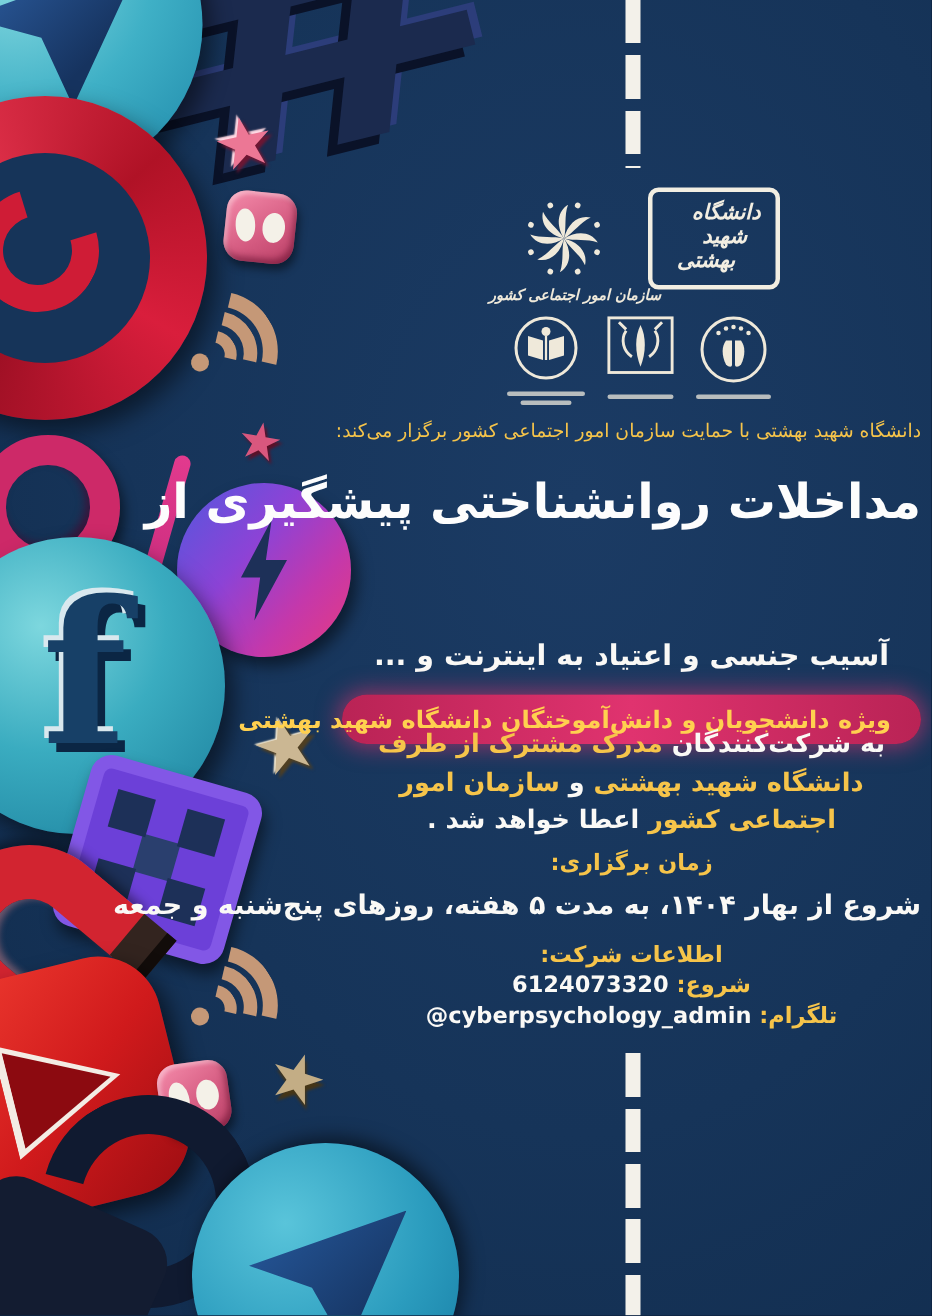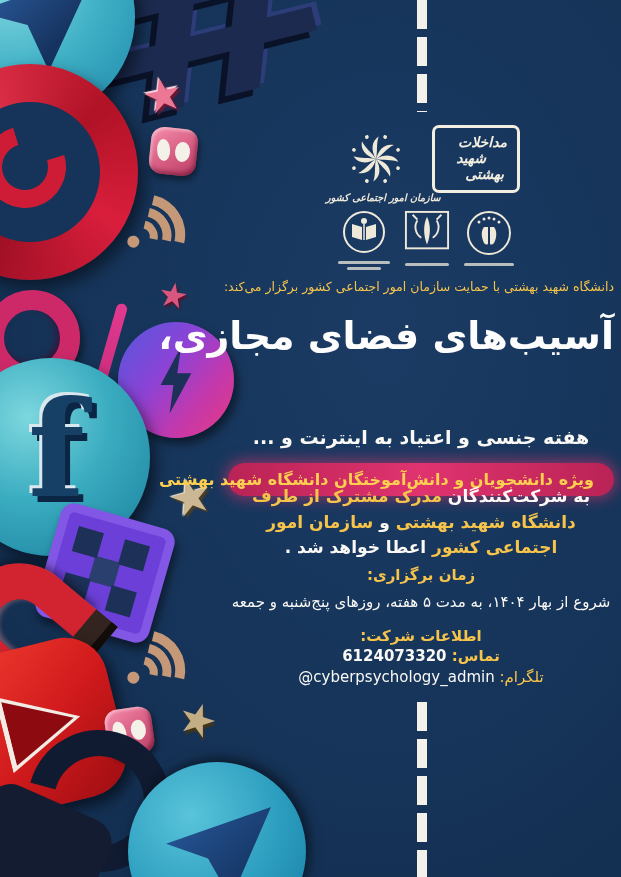--- a/index.html
+++ b/index.html
@@ -100,46 +100,46 @@
   .dash-bottom{top:702px;height:175px;}
 
   
   .header{position:absolute;left:228px;top:122px;width:386px;color:#f2eee2;}
   .org{position:absolute;left:96px;top:10px;width:104px;text-align:center;}
   .org .cap{font-size:10px;font-weight:bold;font-style:italic;color:#efe9da;white-space:nowrap;
     display:block;margin-top:2px;transform:scaleX(.96);}
   .sbu{position:absolute;right:94px;top:3px;width:88px;height:68px;border:3px solid #f2eee2;border-radius:7px;
     display:flex;flex-direction:column;align-items:flex-end;justify-content:center;
     padding:3px 10px 3px 4px;color:#f2eee2;font-weight:bold;font-size:14px;line-height:1.12;font-style:italic;}
-  .sbu span:nth-child(2){margin-right:21px;}
-  .sbu span:nth-child(3){margin-right:3px;}
+  .sbu span:nth-child(2){margin-right:9px;}
+  .sbu span:nth-child(3){margin-right:17px;}
   .assoc{position:absolute;left:100px;top:88px;width:196px;display:flex;gap:14px;
     align-items:flex-start;justify-content:center;}
   .assoc-item{text-align:center;}
   .capbar{height:3px;border-radius:2px;background:rgba(238,234,222,.75);margin:3px auto 0;}
 
   
   .content{position:absolute;left:228px;width:386px;text-align:center;direction:rtl;color:#faf9f6;}
   .support{top:279px;font-size:12.5px;font-weight:normal;color:#f6c44a;white-space:nowrap;}
   .title{top:312px;font-weight:bold;color:#fdfdfd;}
   .title .t1{display:block;font-size:32px;line-height:1.4;white-space:nowrap;}
   .title .t2{display:block;font-size:38px;line-height:1.3;white-space:nowrap;}
   .subtitle{top:426px;font-size:19px;font-weight:bold;white-space:nowrap;}
   .banner{top:463px;}
   .banner .pill{display:inline-block;max-width:100%;padding:7px 20px;border-radius:18px;
     background:linear-gradient(90deg,#b92355,#e0336f 50%,#b92355);
     box-shadow:0 0 14px 3px rgba(224,51,111,.55);
     color:#ffd04f;font-size:16px;font-weight:bold;white-space:nowrap;}
   .cert{top:484px;font-size:17px;font-weight:bold;line-height:1.5;}
   .yellow{color:#f6c44a;}
   .sec-head{top:566px;font-size:15px;font-weight:bold;color:#f6c44a;}
-  .sec-text{top:593px;font-size:15px;font-weight:normal;white-space:nowrap;text-align:center;}
+  .sec-text{top:593px;font-size:18px;font-weight:bold;white-space:nowrap;text-align:center;}
   .info-head{top:627px;font-size:15px;font-weight:bold;color:#f6c44a;}
   .phone{top:647px;font-size:15px;font-weight:bold;}
-  .tg-line{top:668px;font-size:15px;font-weight:normal;}
+  .tg-line{top:668px;font-size:15px;font-weight:bold;}
   .content p,.content h1,.content h2,.content div.banner{position:absolute;left:0;right:0;margin:0;}
 </style>
 </head>
 <body>
 
 <div class="poster">
 
   <div class="deco">
     <div class="ic ic-hash">#</div>
     <div class="ic ic-tg-top">
@@ -207,21 +207,21 @@
           <circle cx="30" cy="3.5" r="2.1" transform="rotate(157.5 30 30)"></circle>
           <circle cx="30" cy="3.5" r="2.1" transform="rotate(202.5 30 30)"></circle>
           <circle cx="30" cy="3.5" r="2.1" transform="rotate(247.5 30 30)"></circle>
           <circle cx="30" cy="3.5" r="2.1" transform="rotate(292.5 30 30)"></circle>
           <circle cx="30" cy="3.5" r="2.1" transform="rotate(337.5 30 30)"></circle>
         </g>
       </svg>
       <span class="cap">سازمان امور اجتماعی کشور</span>
     </div>
     <div class="sbu">
-      <span>مداخلات</span>
+      <span>دانشگاه</span>
       <span>شهید</span>
       <span>بهشتی</span>
     </div>
     <div class="assoc">
       <div class="assoc-item">
         <svg viewBox="0 0 44 44" width="44" height="44">
           <circle cx="22" cy="22" r="20" fill="none" stroke="#efe9da" stroke-width="2"></circle>
           <path d="M10 14 L20 17 V30 L10 27 Z M34 14 L24 17 V30 L34 27 Z" fill="#efe9da"></path>
           <circle cx="22" cy="11" r="3" fill="#efe9da"></circle>
           <path d="M22 14 V30" stroke="#efe9da" stroke-width="1.5"></path>
@@ -251,27 +251,27 @@
           <circle cx="33" cy="12" r="1.5" fill="#efe9da"></circle>
         </svg>
         <div class="capbar" style="width:50px"></div>
       </div>
     </div>
   </div>
 
   <div class="content">
     <p class="support">دانشگاه شهید بهشتی با حمایت سازمان امور اجتماعی کشور برگزار می‌کند:</p>
     <h1 class="title">
-      <span class="t2">آسیب‌های فضای مجازی،</span>
+      <span class="t1">مداخلات روانشناختی پیشگیری از</span>
     </h1>
-    <p class="subtitle">هفته جنسی و اعتیاد به اینترنت و ...</p>
+    <p class="subtitle">آسیب جنسی و اعتیاد به اینترنت و ...</p>
     <div class="banner">
       <span class="pill">ویژه دانشجویان و دانش‌آموختگان دانشگاه شهید بهشتی</span>
     </div>
     <p class="cert"><span>به شرکت‌کنندگان </span><span class="yellow">مدرک مشترک از طرف دانشگاه شهید بهشتی</span><span> و </span><span class="yellow">سازمان امور اجتماعی کشور</span><span> اعطا خواهد شد .</span></p>
     <h2 class="sec-head">زمان برگزاری:</h2>
     <p class="sec-text">شروع از بهار ۱۴۰۴، به مدت ۵ هفته، روزهای پنج‌شنبه و جمعه</p>
     <h2 class="info-head">اطلاعات شرکت:</h2>
-    <p class="phone"><span class="yellow">تماس: </span><span>6124073320</span></p>
+    <p class="phone"><span class="yellow">شروع: </span><span>6124073320</span></p>
     <p class="tg-line"><span class="yellow">تلگرام: </span><bdi dir="ltr">@cyberpsychology_admin</bdi></p>
   </div>
 
 </div>
 
 </body></html>

